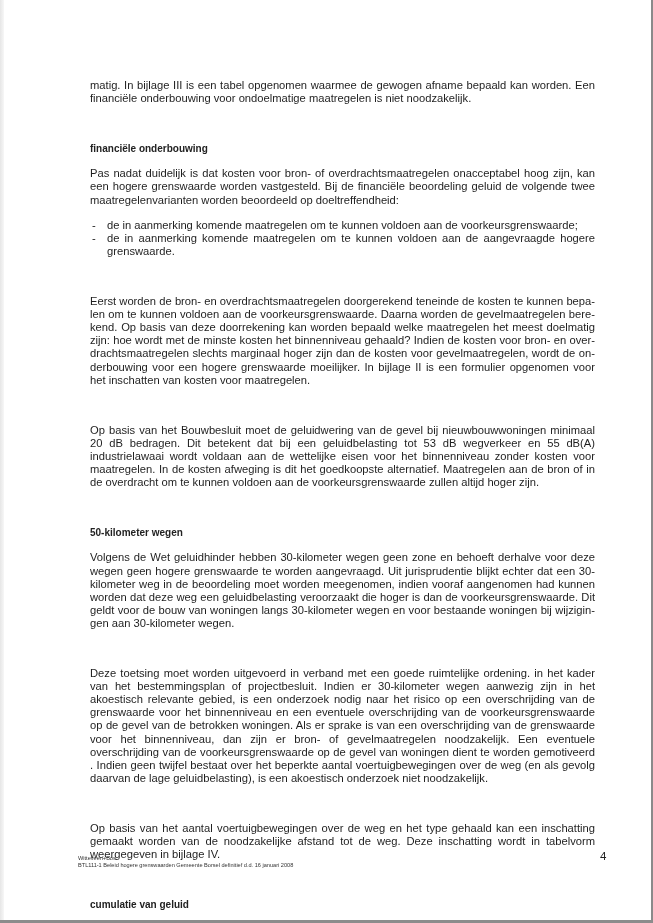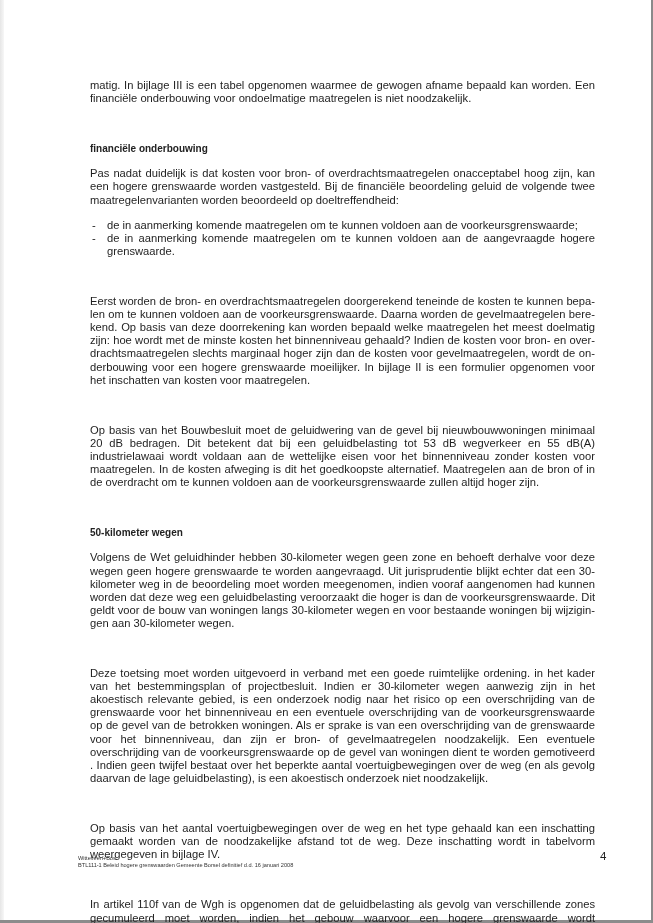--- a/index.html
+++ b/index.html
@@ -121,20 +121,21 @@
   <h3>50-kilometer wegen</h3>
   <p>Volgens de Wet geluidhinder hebben 30-kilometer wegen geen zone en behoeft derhalve voor deze wegen geen hogere grenswaarde te worden aangevraagd. Uit jurisprudentie blijkt echter dat een 30-kilometer weg in de beoordeling moet worden meegenomen, indien vooraf aangenomen had kunnen worden dat deze weg een geluidbelasting veroorzaakt die hoger is dan de voorkeursgrenswaarde. Dit geldt voor de bouw van woningen langs 30-kilometer wegen en voor bestaande woningen bij wijzigin­gen aan 30-kilometer wegen.</p>
   <div class="gap"></div>
 
   <p>Deze toetsing moet worden uitgevoerd in verband met een goede ruimtelijke ordening. in het kader van het bestemmingsplan of projectbesluit. Indien er 30-kilometer wegen aanwezig zijn in het akoestisch relevante gebied, is een onderzoek nodig naar het risico op een overschrijding van de grenswaarde voor het binnenniveau en een eventuele overschrijding van de voorkeursgrenswaarde op de gevel van de betrokken woningen. Als er sprake is van een overschrijding van de grenswaarde voor het binnenni­veau, dan zijn er bron- of gevelmaatregelen noodzakelijk. Een eventuele overschrijding van de voor­keursgrenswaarde op de gevel van woningen dient te worden gemotiveerd . Indien geen twijfel bestaat over het beperkte aantal voertuigbewegingen over de weg (en als gevolg daarvan de lage geluidbelas­ting), is een akoestisch onderzoek niet noodzakelijk.</p>
   <div class="gap"></div>
 
   <p>Op basis van het aantal voertuigbewegingen over de weg en het type gehaald kan een inschatting ge­maakt worden van de noodzakelijke afstand tot de weg. Deze inschatting wordt in tabelvorm weerge­geven in bijlage IV.</p>
   <div class="gap"></div>
 
+  <h3>cumulatie van geluid</h3>
   <p>In artikel 110f van de Wgh is opgenomen dat de geluidbelasting als gevolg van verschillende zones ge­cumuleerd moet worden, indien het gebouw waarvoor een hogere grenswaarde wordt aangevraagd, is gesitueerd in twee of meerdere zones. In de Wet geluidhinder is vastgelegd welke cumulatiemethode daarbij moet worden gehanteerd. Alleen kent de Wet geen maximale ontheffingswaarden voor de ge­cumuleerde geluidbelasting. In het kader van de Wet geluidhinder en een goede ruimtelijke ordening</p>
 </div>
 
 <div class="footer">
   <div>Witteveen+Bos</div>
   <div>BTL111-1 Beleid hogere grenswaarden Gemeente Borsel definitief d.d. 16 januari 2008</div>
 </div>
 <div class="page-number">4</div>
 
 </body></html>

